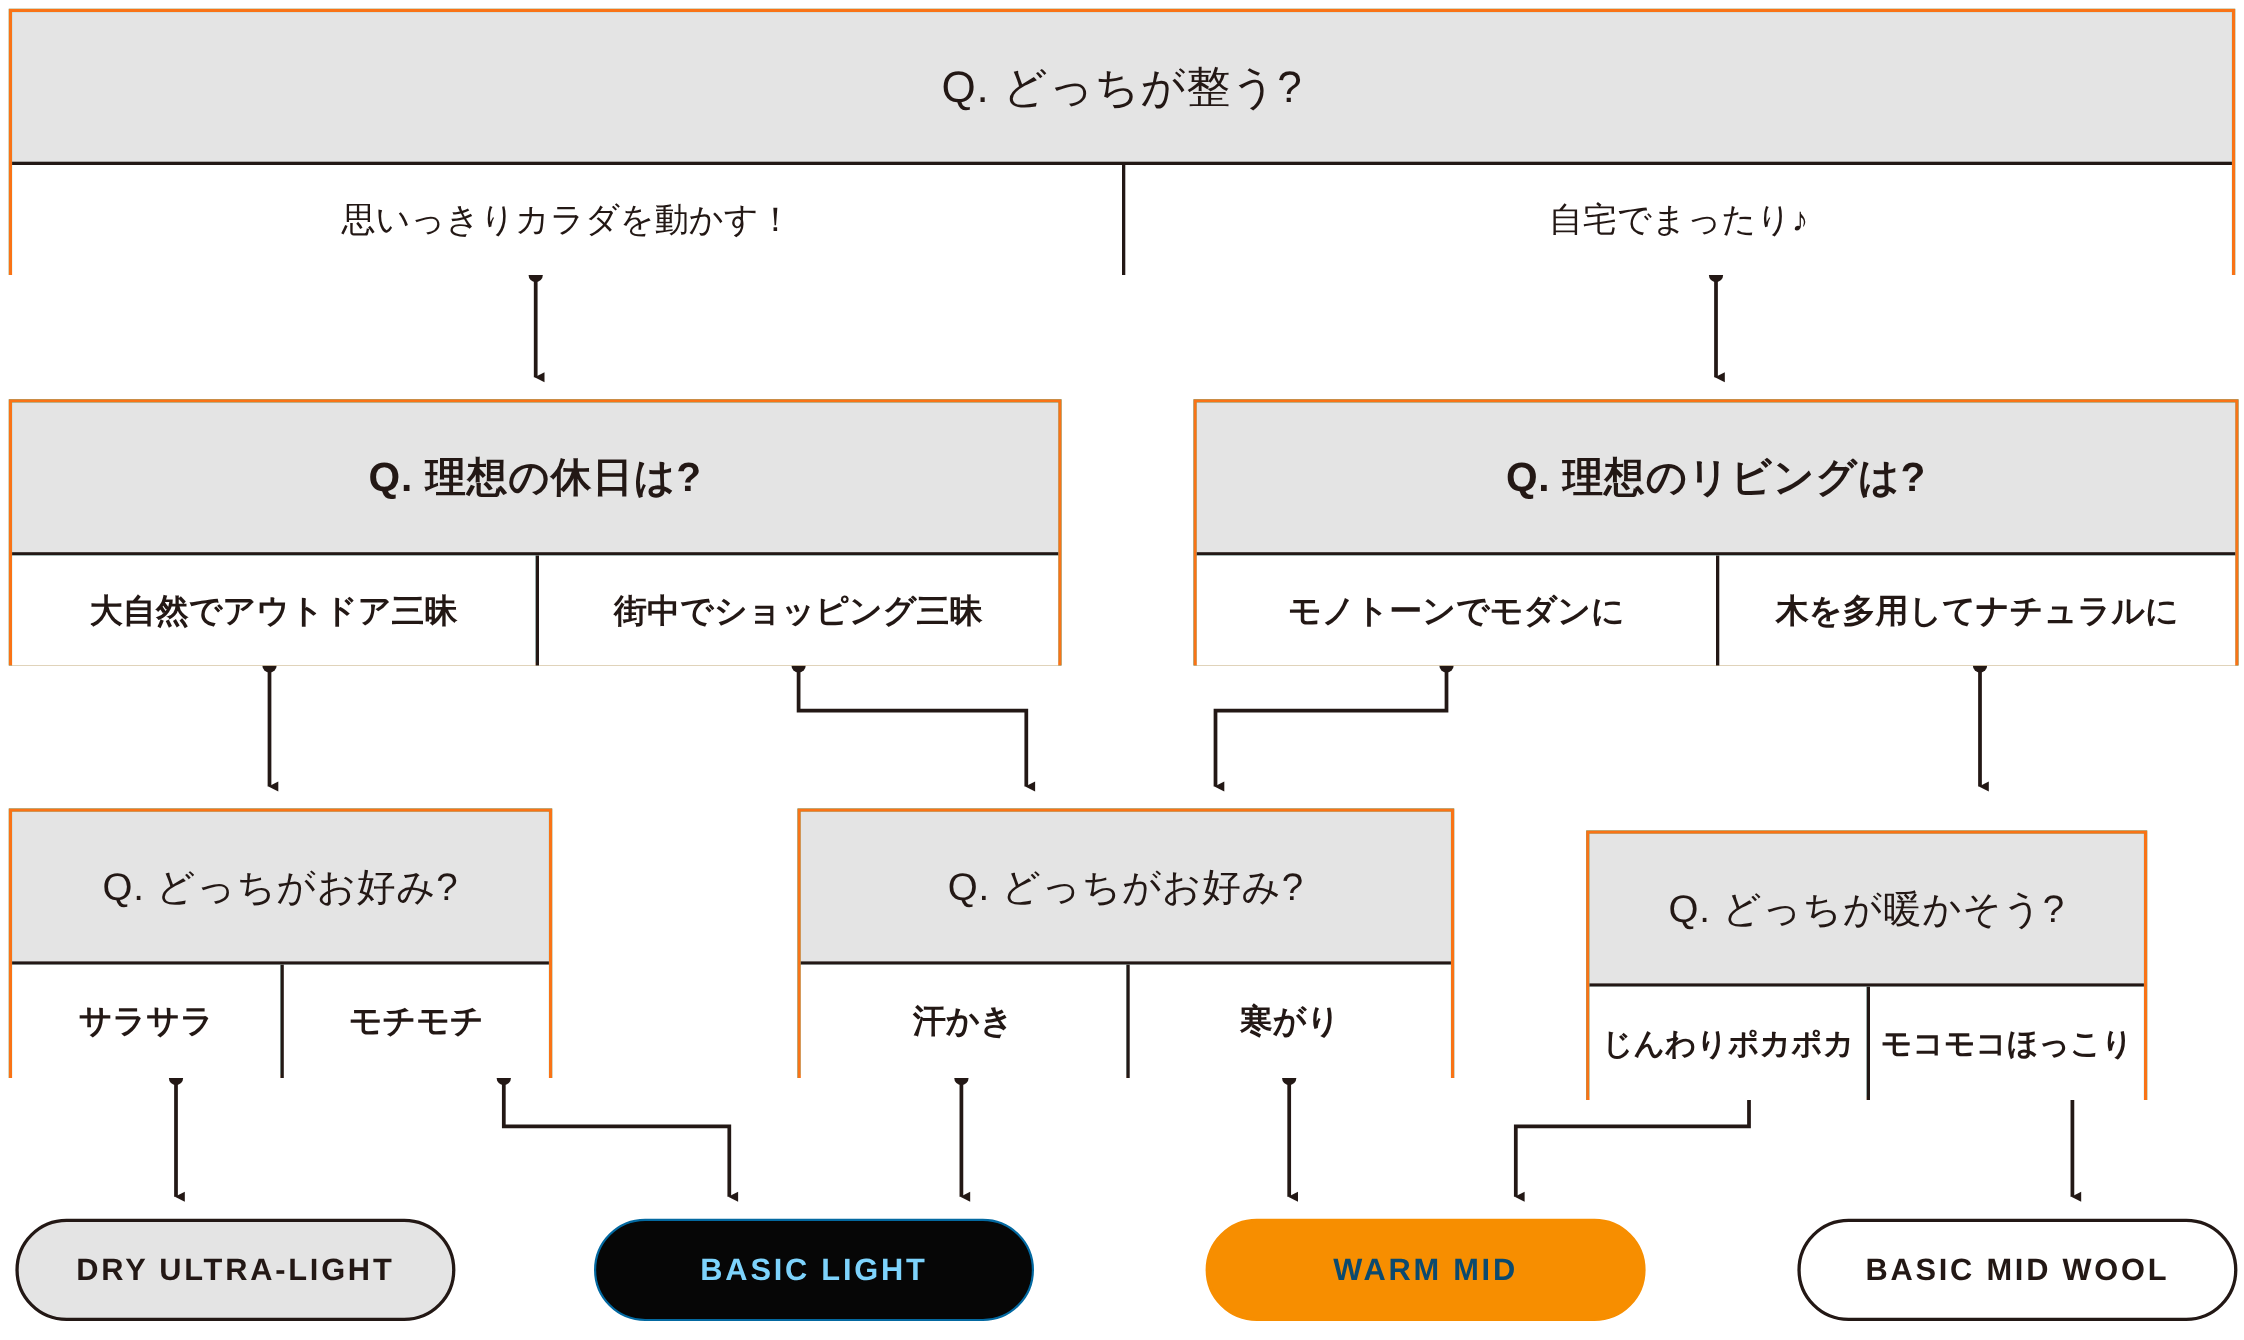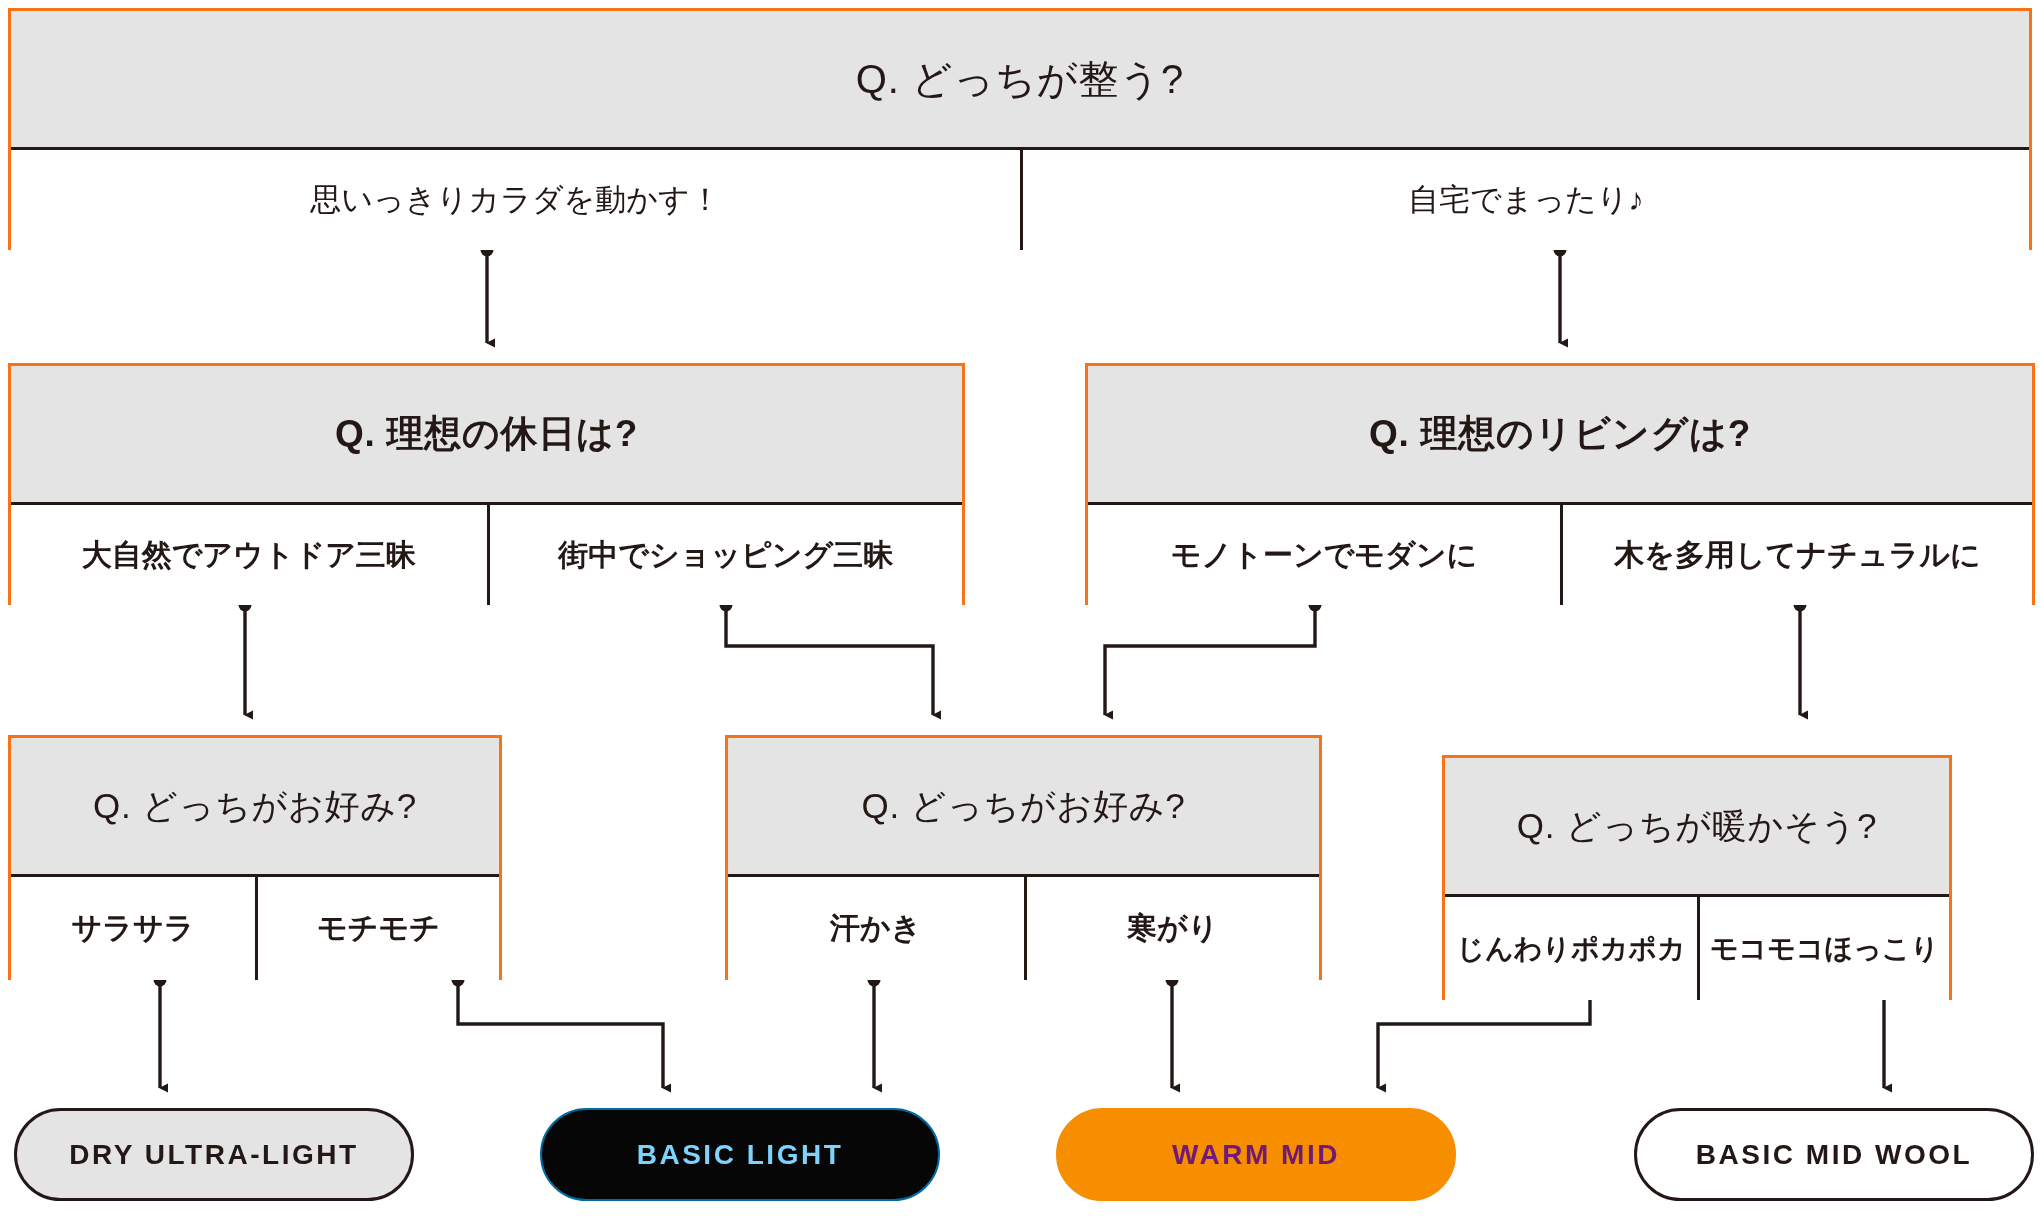--- a/index.html
+++ b/index.html
@@ -39,21 +39,21 @@
   .lvl3 .qans{height:103px;}
   .lvl3 .acell{font-size:30px;font-weight:bold;}
   #lvl3c .acell{font-size:28px;}
 
   
   .pill{position:absolute;top:1108px;height:93px;border-radius:47px;box-sizing:border-box;
         display:flex;align-items:center;justify-content:center;
         font-size:28px;font-weight:bold;letter-spacing:.09em;white-space:nowrap;}
   #pill0{left:14px;width:400px;background:#e4e4e4;border:3px solid #231815;color:#231815;}
   #pill1{left:540px;width:400px;background:#060606;border:2px solid #0369a1;color:#7dd3fc;}
-  #pill2{left:1056px;width:400px;background:#f78e00;border:3px solid #f78e00;color:#701a75;}
+  #pill2{left:1096px;width:400px;background:#f78e00;border:3px solid #f78e00;color:#0c4a6e;}
   #pill3{left:1634px;width:400px;background:#ffffff;border:3px solid #231815;color:#231815;}
 
   
   #wires{position:absolute;left:0;top:0;width:2040px;height:1218px;pointer-events:none;}
 </style>
 </head>
 <body>
 
 <div id="stage">
 

